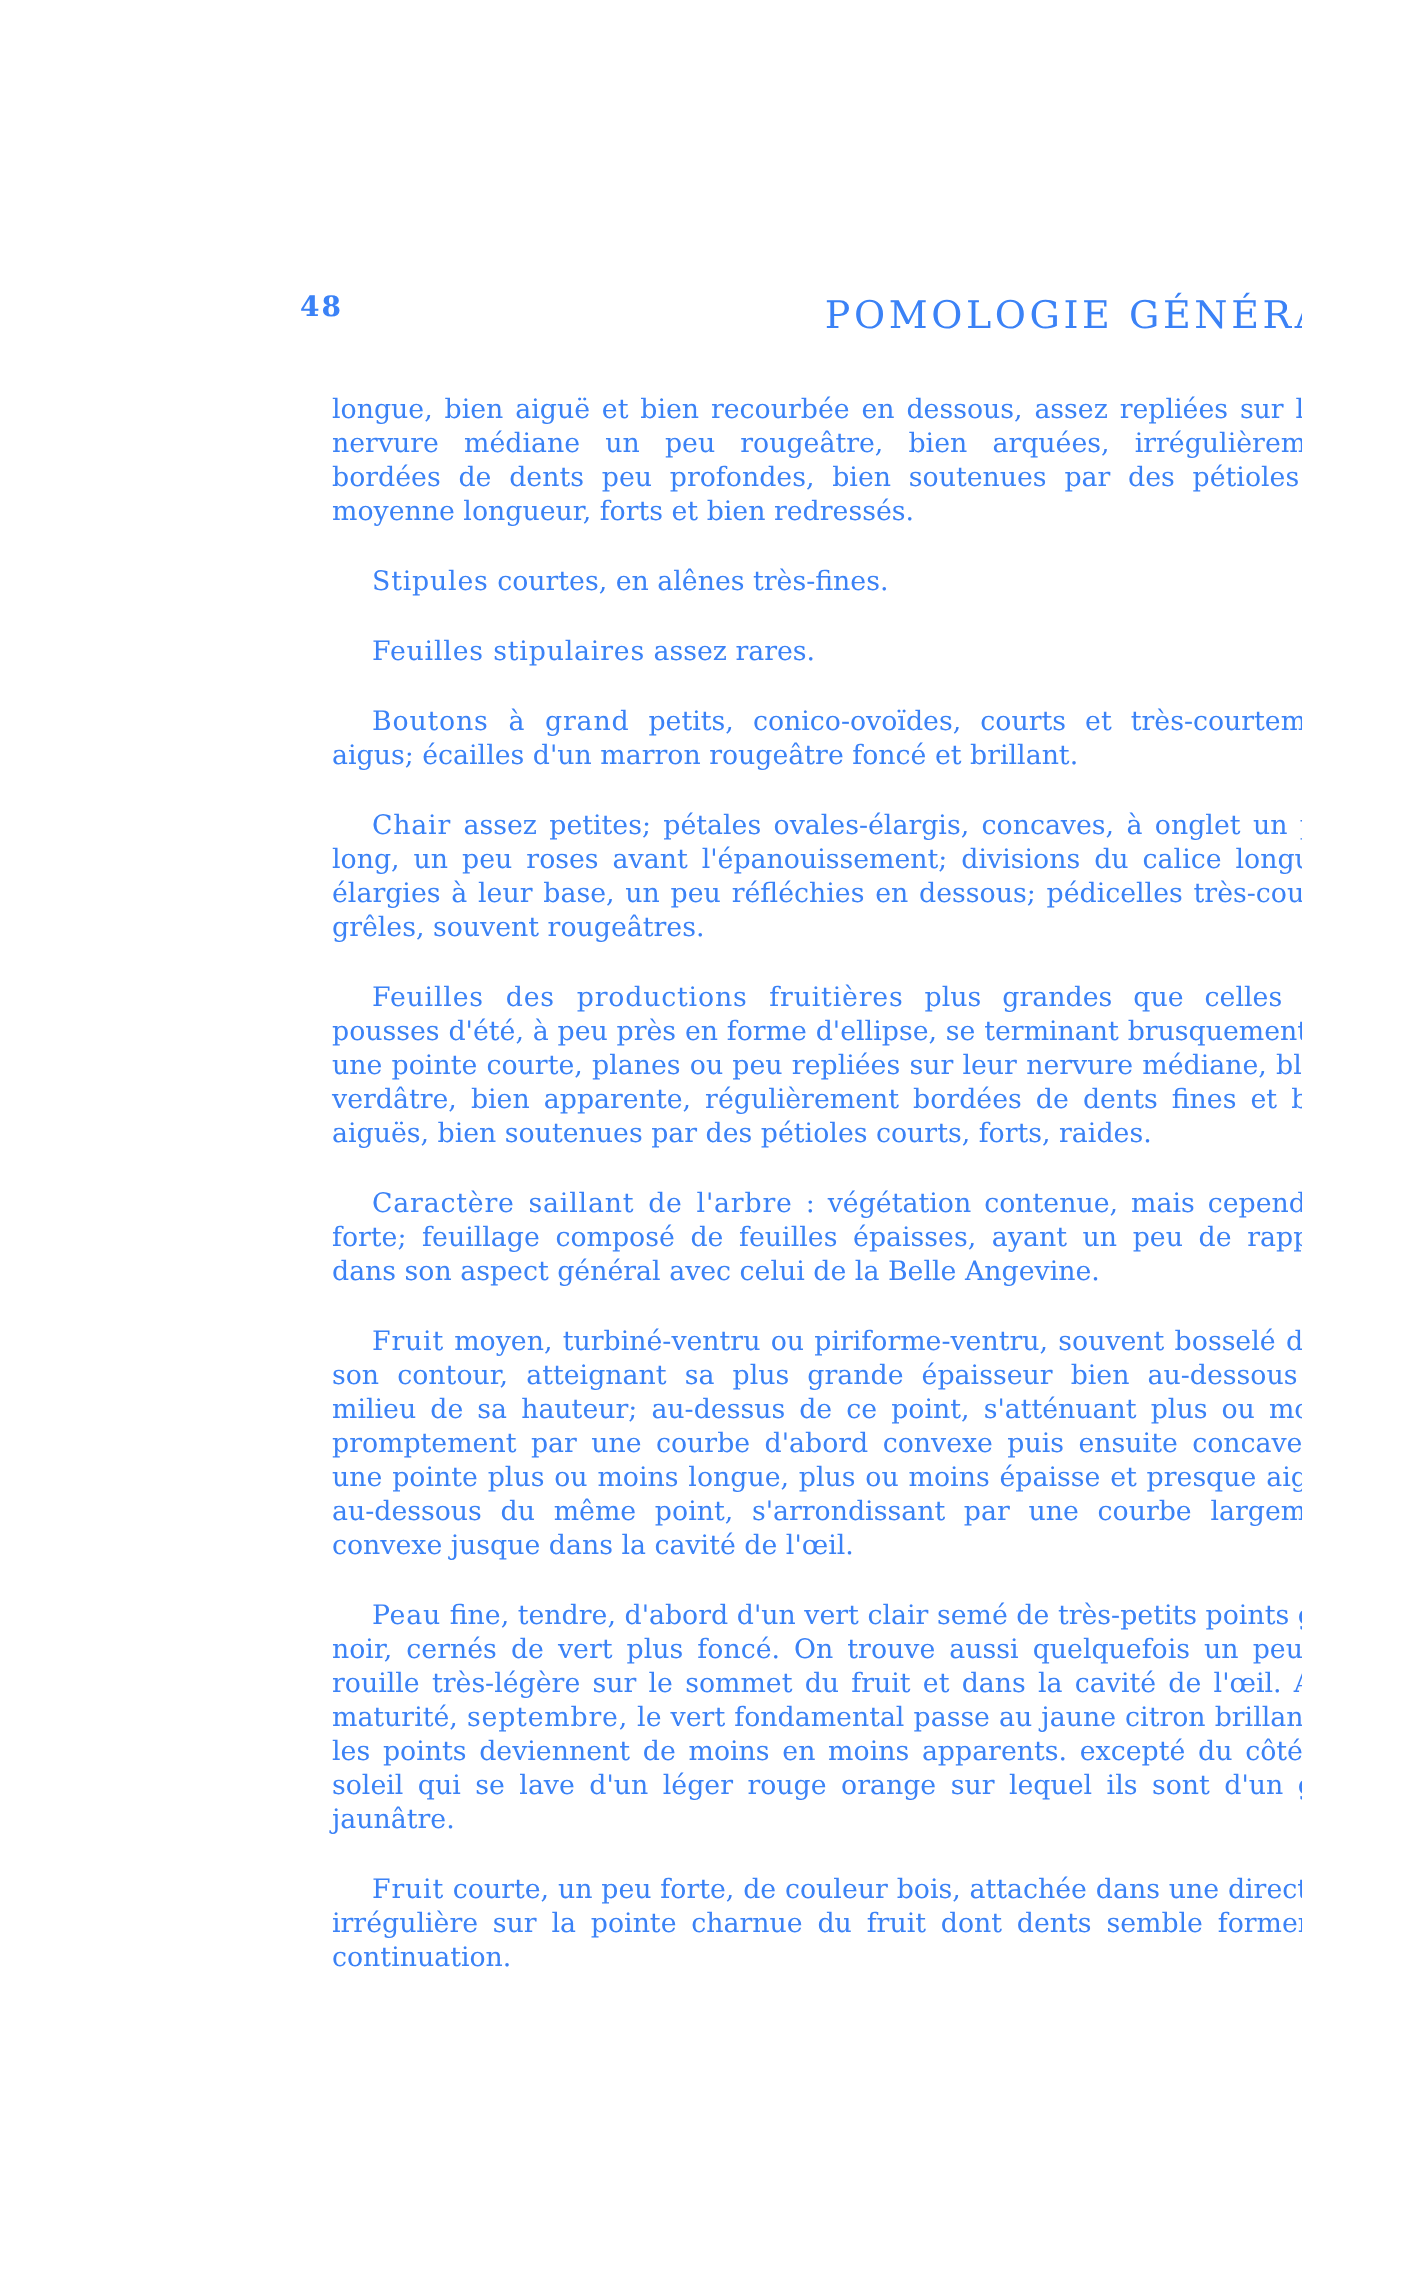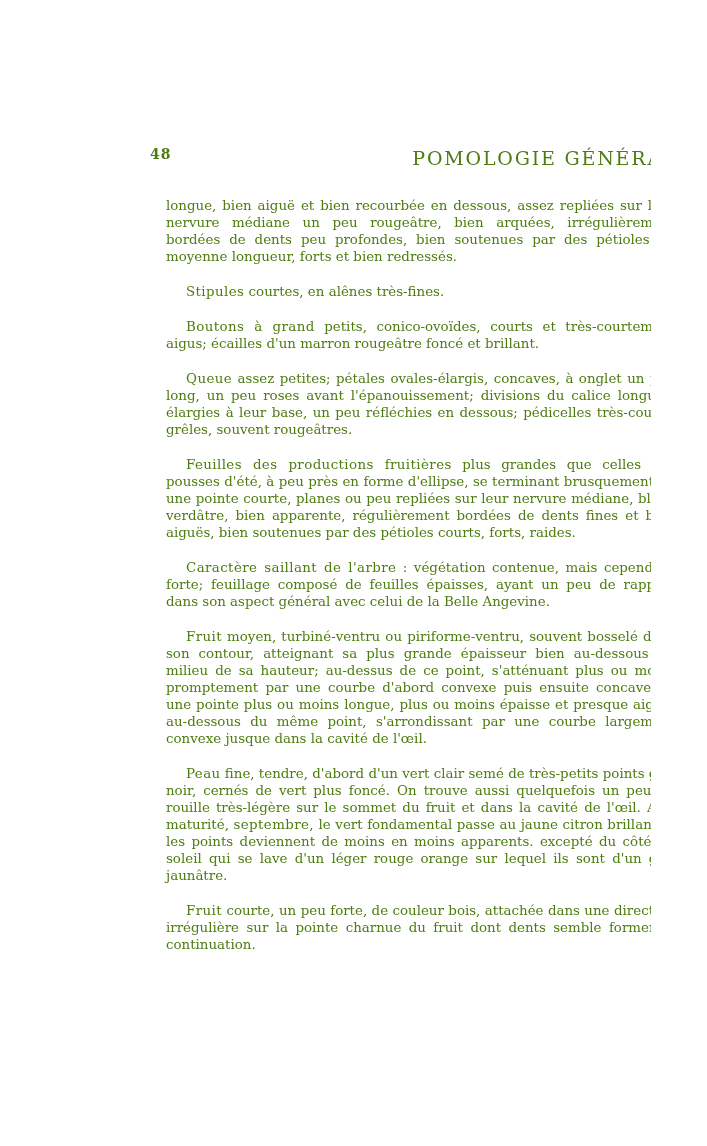--- a/index.html
+++ b/index.html
@@ -7,21 +7,21 @@
     padding: 0;
     background: #ffffff;
   }
   .sheet {
     position: relative;
     width: 651px;
     height: 1146px;
     background: #ffffff;
     overflow: hidden;
     font-family: "DejaVu Serif", "Liberation Serif", serif;
-    color: #4d7c0f;
+    color: #3b82f6;
   }
   .running-head {
     position: absolute;
     top: 146px;
     left: 148px;
     width: 545px;
     height: 20px;
   }
   .page-number {
     position: absolute;
@@ -70,21 +70,22 @@
 <body>
 
 <div class="sheet">
   <div class="running-head">
     <span class="page-number">48</span>
     <span class="head-title">POMOLOGIE GÉNÉRALE</span>
   </div>
   <div class="text-block">
       <p class="no-indent"><span>longue, bien aiguë et bien recourbée en dessous, assez repliées sur leur nervure médiane un peu rougeâtre, bien arquées, irrégulièrement bordées de dents peu profondes, bien soutenues par des pétioles de moyenne longueur, forts et bien redressés.</span></p>
       <p class="spaced"><span class="lead">Stipules</span><span> courtes, en alênes très-fines.</span></p>
+      <p class="spaced"><span class="lead">Feuilles stipulaires</span><span> assez rares.</span></p>
       <p class="spaced"><span class="lead">Boutons à grand</span><span> petits, conico-ovoïdes, courts et très-courtement aigus; écailles d'un marron rougeâtre foncé et brillant.</span></p>
-      <p class="spaced"><span class="lead">Queue</span><span> assez petites; pétales ovales-élargis, concaves, à onglet un peu long, un peu roses avant l'épanouissement; divisions du calice longues, élargies à leur base, un peu réfléchies en dessous; pédicelles très-courts, grêles, souvent rougeâtres.</span></p>
+      <p class="spaced"><span class="lead">Chair</span><span> assez petites; pétales ovales-élargis, concaves, à onglet un peu long, un peu roses avant l'épanouissement; divisions du calice longues, élargies à leur base, un peu réfléchies en dessous; pédicelles très-courts, grêles, souvent rougeâtres.</span></p>
       <p class="spaced"><span class="lead">Feuilles des productions fruitières</span><span> plus grandes que celles des pousses d'été, à peu près en forme d'ellipse, se terminant brusquement en une pointe courte, planes ou peu repliées sur leur nervure médiane, blanc verdâtre, bien apparente, régulièrement bordées de dents fines et bien aiguës, bien soutenues par des pétioles courts, forts, raides.</span></p>
       <p class="spaced"><span class="lead">Caractère saillant de l'arbre</span><span> : végétation contenue, mais cependant forte; feuillage composé de feuilles épaisses, ayant un peu de rapport dans son aspect général avec celui de la Belle Angevine.</span></p>
       <p class="spaced"><span class="lead">Fruit</span><span> moyen, turbiné-ventru ou piriforme-ventru, souvent bosselé dans son contour, atteignant sa plus grande épaisseur bien au-dessous du milieu de sa hauteur; au-dessus de ce point, s'atténuant plus ou moins promptement par une courbe d'abord convexe puis ensuite concave en une pointe plus ou moins longue, plus ou moins épaisse et presque aiguë; au-dessous du même point, s'arrondissant par une courbe largement convexe jusque dans la cavité de l'œil.</span></p>
       <p class="spaced"><span class="lead">Peau</span><span> fine, tendre, d'abord d'un vert clair semé de très-petits points gris noir, cernés de vert plus foncé. On trouve aussi quelquefois un peu de rouille très-légère sur le sommet du fruit et dans la cavité de l'œil. A la maturité, </span><span class="lead">septembre,</span><span> le vert fondamental passe au jaune citron brillant et les points deviennent de moins en moins apparents. excepté du côté du soleil qui se lave d'un léger rouge orange sur lequel ils sont d'un gris jaunâtre.</span></p>
       <p class="spaced"><span class="lead">Fruit</span><span> courte, un peu forte, de couleur bois, attachée dans une direction irrégulière sur la pointe charnue du fruit dont dents semble former la continuation.</span></p>
     </div>
 </div>
 
 </body></html>

